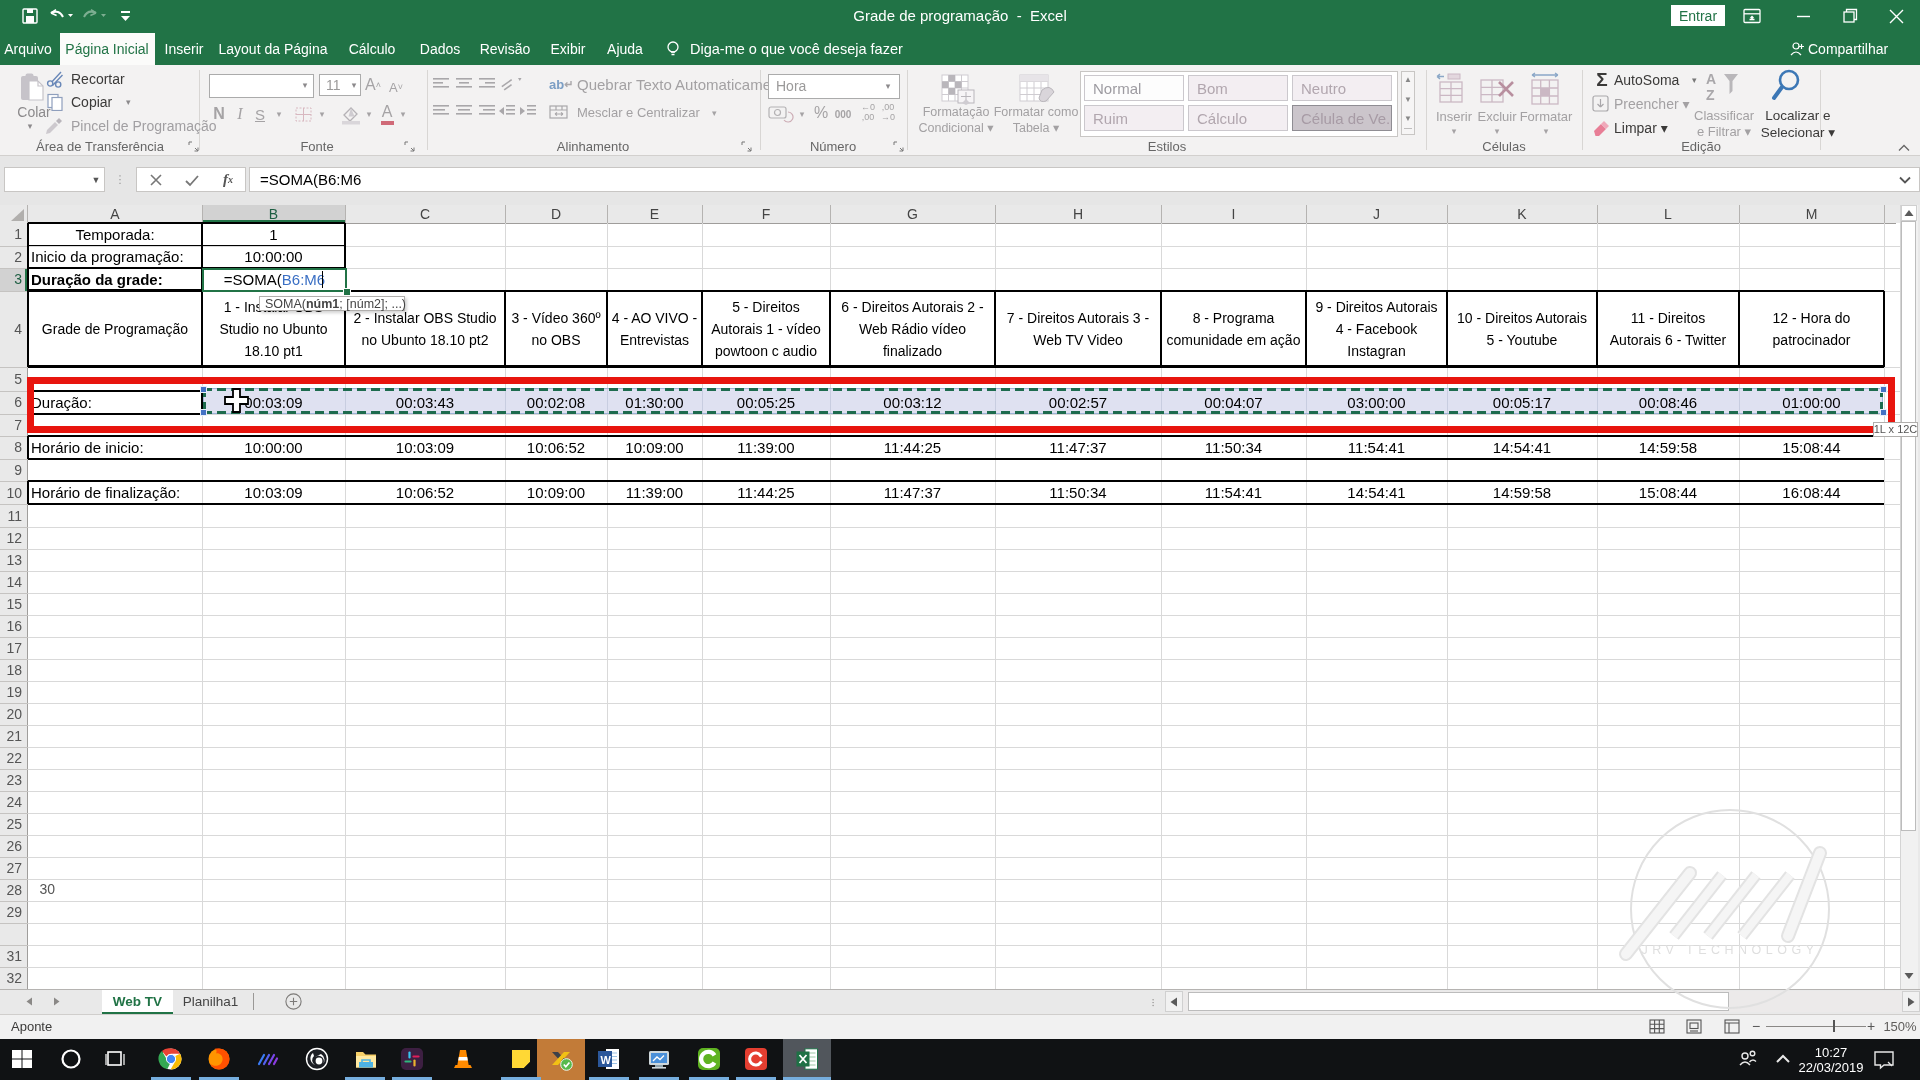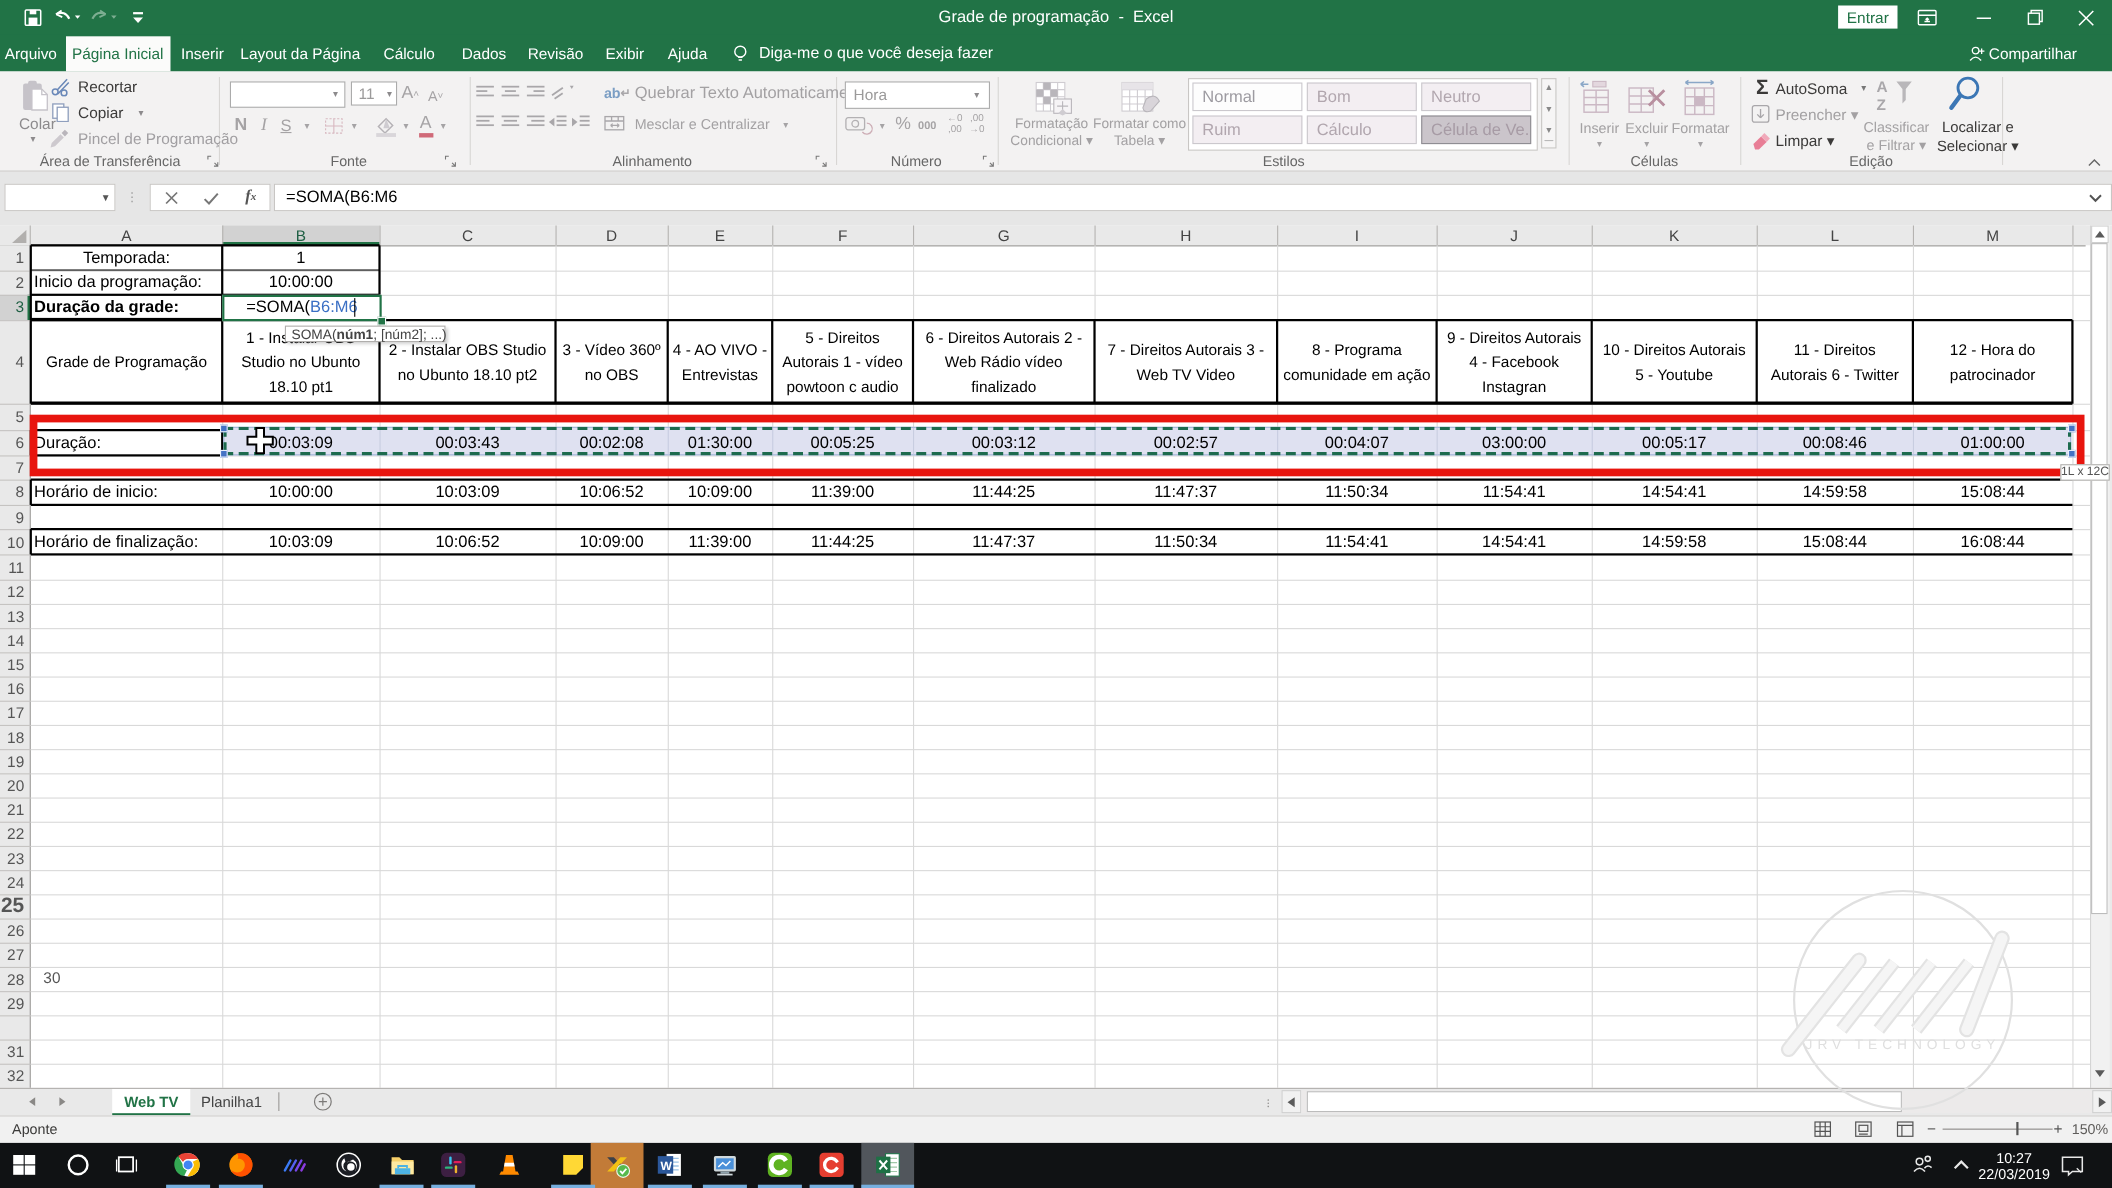--- a/index.html
+++ b/index.html
@@ -442,21 +442,21 @@
 <div class="ab" style="left:0;top:702.7px;width:22px;height:22.0px;color:#555;font-size:14px;display:flex;align-items:center;justify-content:flex-end;">20</div>
 <div class="ab" style="left:0;top:724.7px;width:28px;height:1px;background:#c5c3c1;"></div>
 <div class="ab" style="left:0;top:724.7px;width:22px;height:22.0px;color:#555;font-size:14px;display:flex;align-items:center;justify-content:flex-end;">21</div>
 <div class="ab" style="left:0;top:746.7px;width:28px;height:1px;background:#c5c3c1;"></div>
 <div class="ab" style="left:0;top:746.7px;width:22px;height:22.0px;color:#555;font-size:14px;display:flex;align-items:center;justify-content:flex-end;">22</div>
 <div class="ab" style="left:0;top:768.7px;width:28px;height:1px;background:#c5c3c1;"></div>
 <div class="ab" style="left:0;top:768.7px;width:22px;height:22.0px;color:#555;font-size:14px;display:flex;align-items:center;justify-content:flex-end;">23</div>
 <div class="ab" style="left:0;top:790.7px;width:28px;height:1px;background:#c5c3c1;"></div>
 <div class="ab" style="left:0;top:790.7px;width:22px;height:22.0px;color:#555;font-size:14px;display:flex;align-items:center;justify-content:flex-end;">24</div>
 <div class="ab" style="left:0;top:812.7px;width:28px;height:1px;background:#c5c3c1;"></div>
-<div class="ab" style="left:0;top:812.7px;width:22px;height:22.0px;color:#555;font-size:19px;display:flex;align-items:center;justify-content:flex-end;font-weight:bold;">25</div>
+<div class="ab" style="left:0;top:812.7px;width:22px;height:22.0px;color:#555;font-size:14px;display:flex;align-items:center;justify-content:flex-end;">25</div>
 <div class="ab" style="left:0;top:834.7px;width:28px;height:1px;background:#c5c3c1;"></div>
 <div class="ab" style="left:0;top:834.7px;width:22px;height:22.0px;color:#555;font-size:14px;display:flex;align-items:center;justify-content:flex-end;">26</div>
 <div class="ab" style="left:0;top:856.7px;width:28px;height:1px;background:#c5c3c1;"></div>
 <div class="ab" style="left:0;top:856.7px;width:22px;height:22.0px;color:#555;font-size:14px;display:flex;align-items:center;justify-content:flex-end;">27</div>
 <div class="ab" style="left:0;top:878.7px;width:28px;height:1px;background:#c5c3c1;"></div>
 <div class="ab" style="left:0;top:878.7px;width:22px;height:22.0px;color:#555;font-size:14px;display:flex;align-items:center;justify-content:flex-end;">28</div>
 <div class="ab" style="left:0;top:900.7px;width:28px;height:1px;background:#c5c3c1;"></div>
 <div class="ab" style="left:0;top:900.7px;width:22px;height:22.0px;color:#555;font-size:14px;display:flex;align-items:center;justify-content:flex-end;">29</div>
 <div class="ab" style="left:0;top:922.7px;width:28px;height:1px;background:#c5c3c1;"></div>
 <div class="ab" style="left:0;top:878px;width:22px;height:22.0px;color:#555;font-size:14px;display:flex;align-items:center;justify-content:flex-end;padding-left:33px;">30</div>

